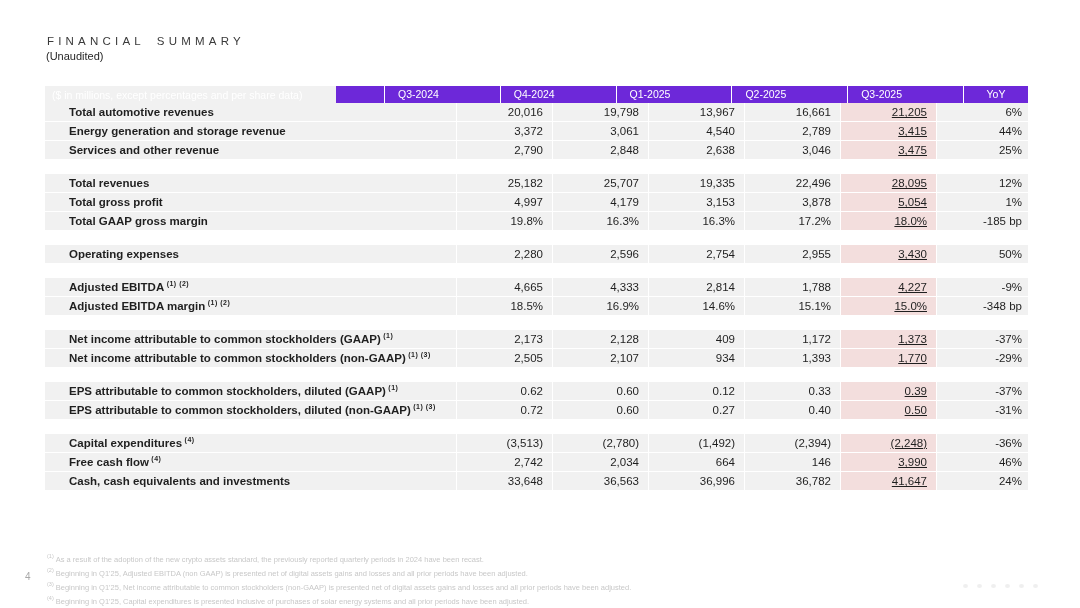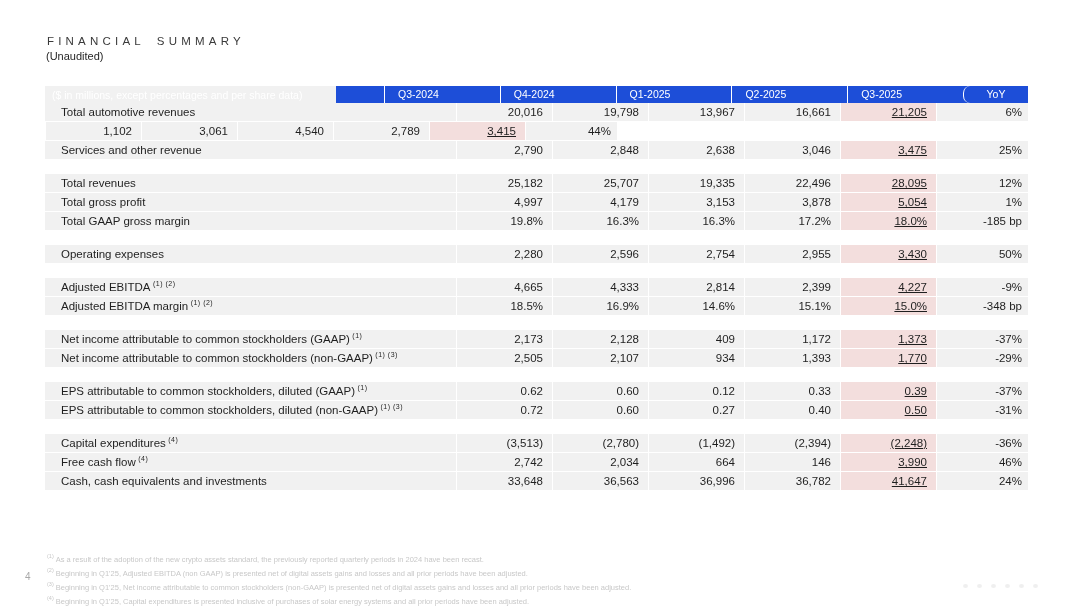--- a/index.html
+++ b/index.html
@@ -3,29 +3,29 @@
 <meta charset="utf-8">
 <style>
   * { margin:0; padding:0; box-sizing:border-box; }
   html,body { width:1080px; height:608px; background:#ffffff; overflow:hidden;
               font-family:"Liberation Sans", sans-serif; position:relative; }
   .title { position:absolute; left:47px; top:35px; font-size:11.5px; letter-spacing:4.2px;
            word-spacing:5px; color:#3a3a3a; font-weight:400; }
   .subtitle { position:absolute; left:46px; top:50px; font-size:11px; color:#262626; }
 
   .ftable { position:absolute; left:45px; top:86px; width:983px; font-size:11.5px; color:#1f1f1f; }
-  .thead { display:flex; height:17px; line-height:17px; background:#1d4ed8; color:#ffffff;
+  .thead { display:flex; height:17px; line-height:17px; background:#6d28d9; color:#ffffff;
            font-size:10.5px;gap:48px; }
   .hlabel { width:411px; padding-left:7px; text-align:left; }
   .hcol { width:96px; text-align:center; border-left:1px solid #ffffff; }
-  .hcol.last { width:92px;border-radius:7px; }
+  .hcol.last { width:92px; }
 
   .trow { display:flex; height:19px; }
   .cell { background:#f1f1f1; line-height:18px; height:18px; }
-  .clabel { width:411px; padding-left:16px; white-space:nowrap; overflow:hidden; }
+  .clabel { width:411px; padding-left:24px; white-space:nowrap; overflow:hidden;font-weight:bold; }
   .cnum { width:96px; text-align:right; padding-right:9px; border-left:1px solid #ffffff; }
   .cnum.hl { background:#f3dedd;text-decoration:underline; }
   .cyoy { width:92px; text-align:right; padding-right:6px; border-left:1px solid #ffffff; }
   .section-gap { height:14px; background:#ffffff; }
   sup.fn { font-size:7px; vertical-align:super; line-height:0; letter-spacing:0.5px; }
 
   .footnotes { position:absolute; left:47px; top:551px; font-size:7.5px; color:#c8c8c8;
                line-height:11.6px; width:900px; }
   .footnotes sup { font-size:5.5px; vertical-align:super; margin-right:2px; }
   .pagenum { position:absolute; left:25px; top:571px; font-size:10px; color:#a8a8a8; }
@@ -53,21 +53,22 @@
       <div class="trow">
         <div class="cell clabel"><span>Total automotive revenues</span></div>
         <div class="cell cnum">20,016</div>
         <div class="cell cnum">19,798</div>
         <div class="cell cnum">13,967</div>
         <div class="cell cnum">16,661</div>
         <div class="cell cnum hl">21,205</div>
         <div class="cell cyoy">6%</div>
       </div>
       <div class="trow">
-        <div class="cell cnum">1,102</div>
+        <div class="cell clabel"><span>Energy generation and storage revenue</span></div>
+        <div class="cell cnum">3,372</div>
         <div class="cell cnum">3,061</div>
         <div class="cell cnum">4,540</div>
         <div class="cell cnum">2,789</div>
         <div class="cell cnum hl">3,415</div>
         <div class="cell cyoy">44%</div>
       </div>
       <div class="trow">
         <div class="cell clabel"><span>Services and other revenue</span></div>
         <div class="cell cnum">2,790</div>
         <div class="cell cnum">2,848</div>
@@ -113,21 +114,21 @@
         <div class="cell cnum">2,955</div>
         <div class="cell cnum hl">3,430</div>
         <div class="cell cyoy">50%</div>
       </div>
       <div class="section-gap"></div>
       <div class="trow">
         <div class="cell clabel"><span>Adjusted EBITDA</span><sup class="fn"> (1) (2)</sup></div>
         <div class="cell cnum">4,665</div>
         <div class="cell cnum">4,333</div>
         <div class="cell cnum">2,814</div>
-        <div class="cell cnum">2,399</div>
+        <div class="cell cnum">1,788</div>
         <div class="cell cnum hl">4,227</div>
         <div class="cell cyoy">-9%</div>
       </div>
       <div class="trow">
         <div class="cell clabel"><span>Adjusted EBITDA margin</span><sup class="fn"> (1) (2)</sup></div>
         <div class="cell cnum">18.5%</div>
         <div class="cell cnum">16.9%</div>
         <div class="cell cnum">14.6%</div>
         <div class="cell cnum">15.1%</div>
         <div class="cell cnum hl">15.0%</div>

